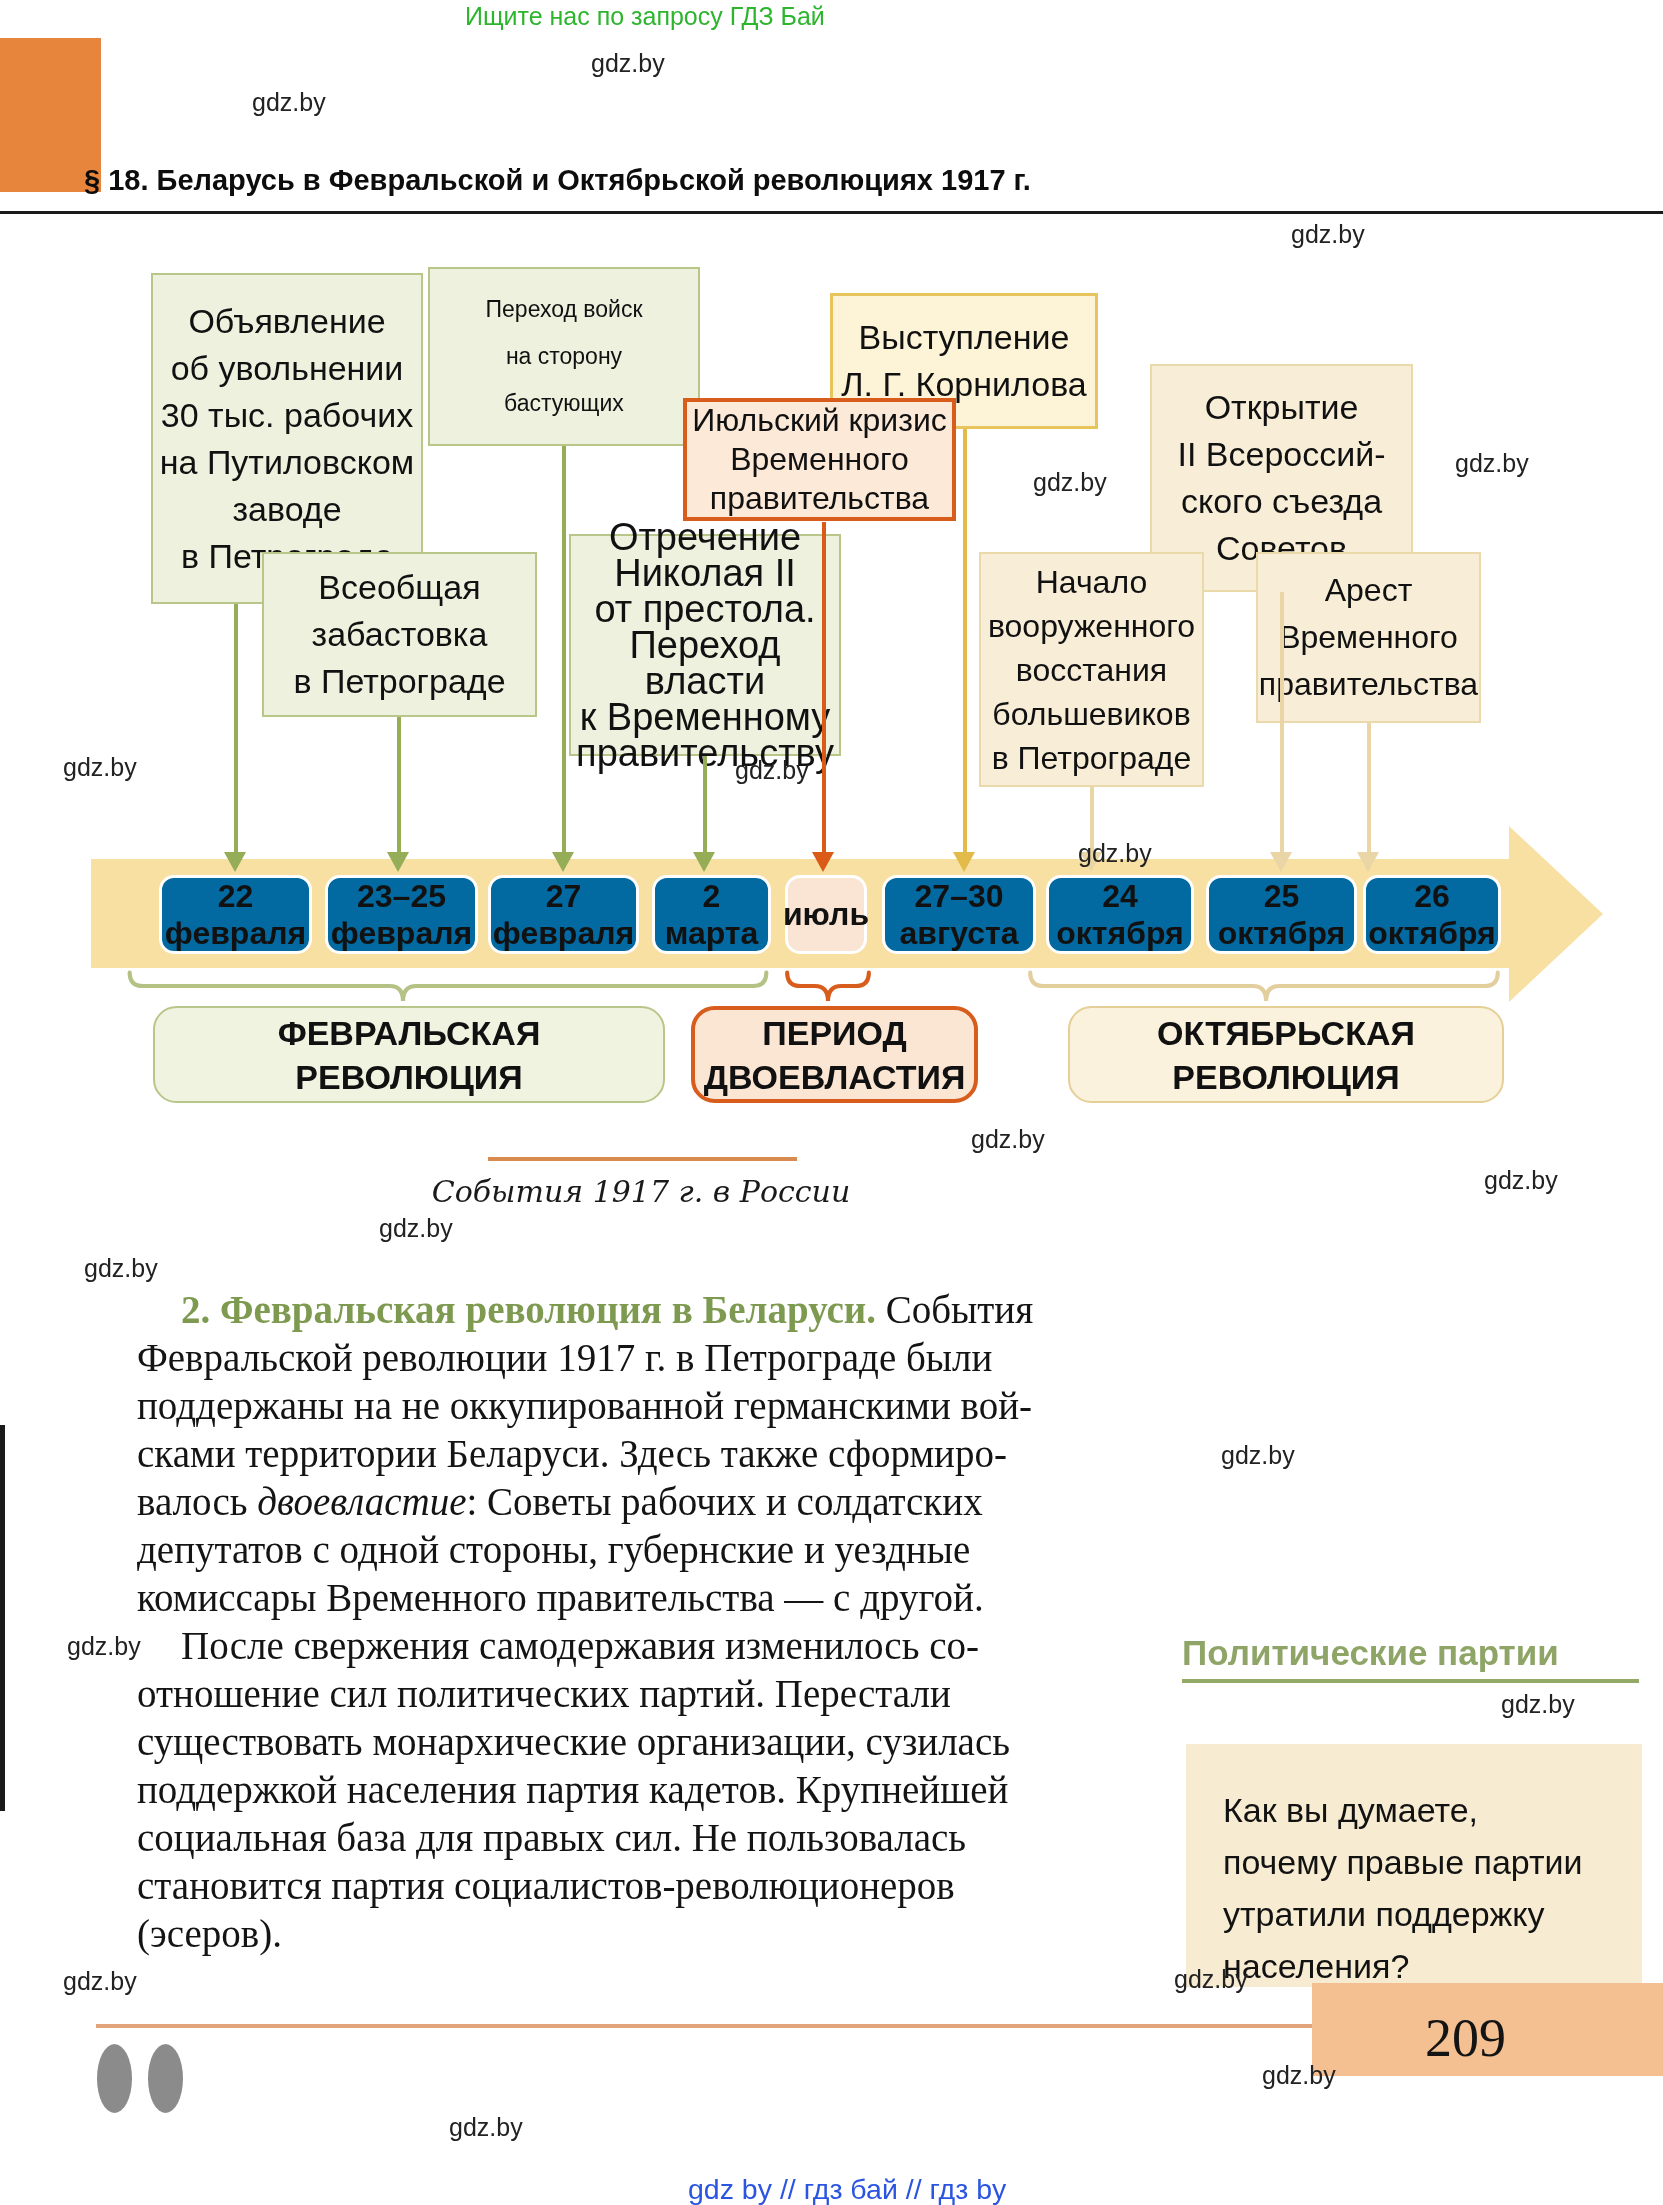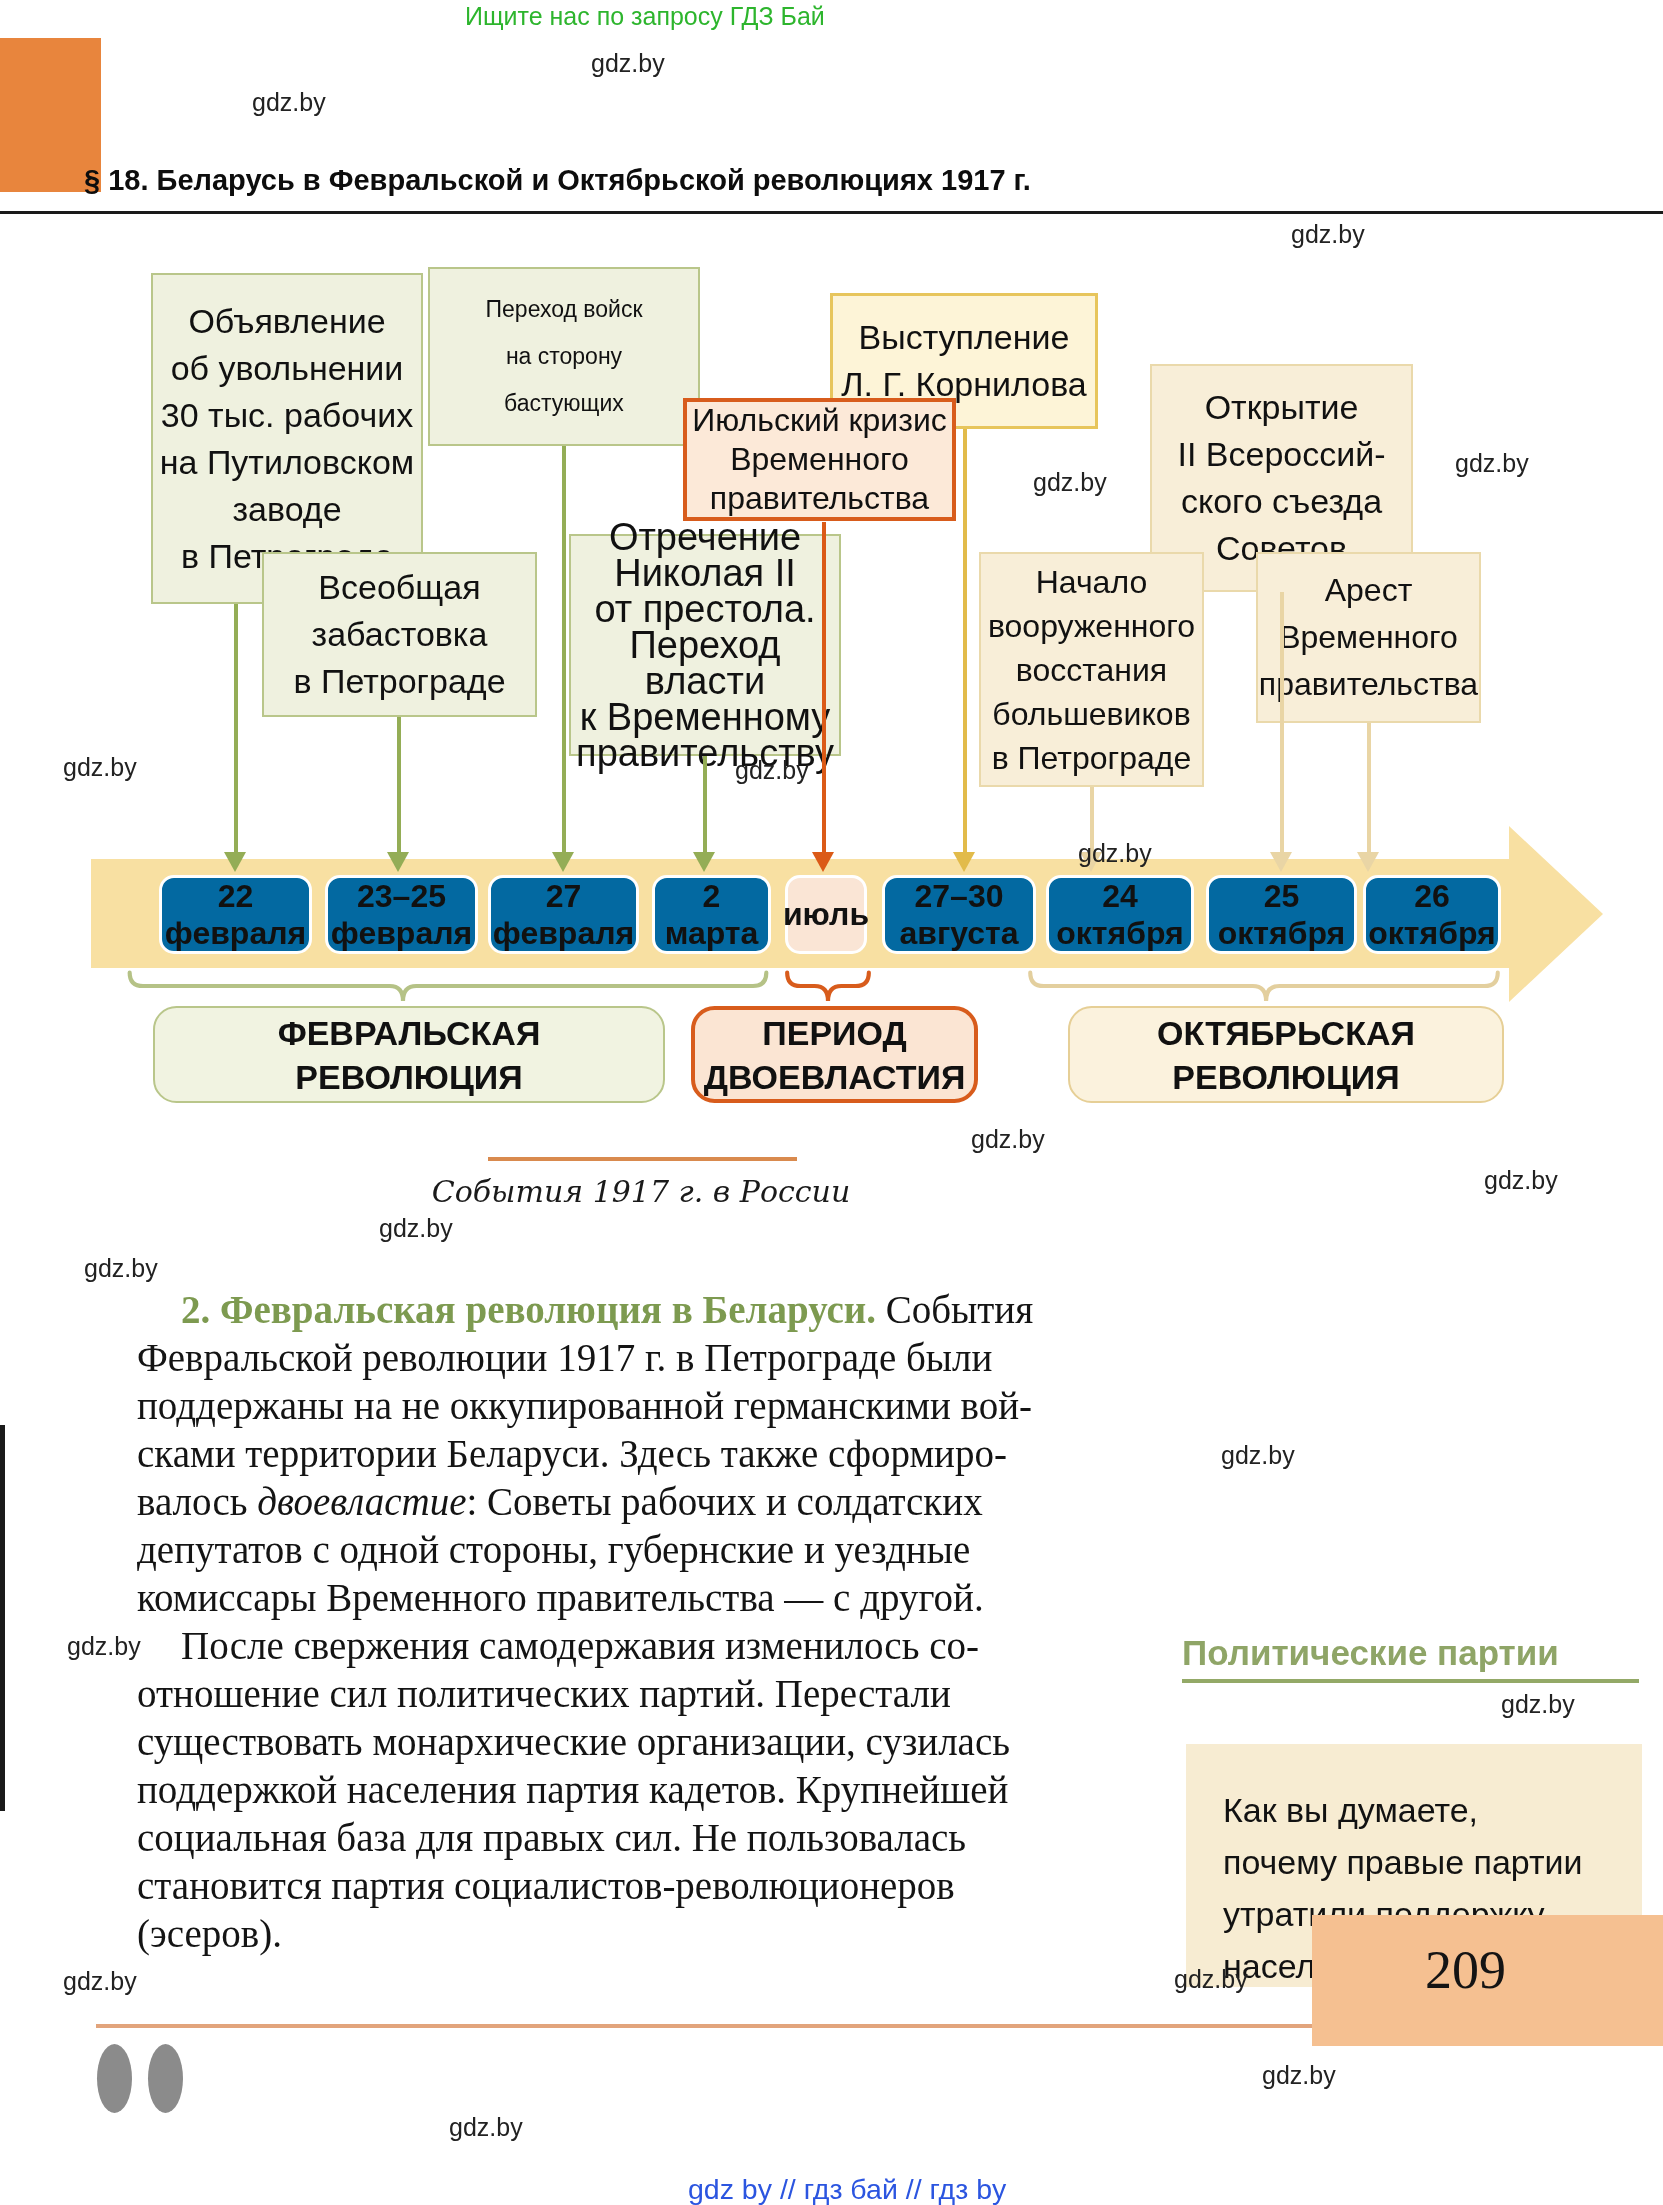--- a/index.html
+++ b/index.html
@@ -184,21 +184,21 @@
   <div id="q-box" class="abs" style="left:1186px;top:1744px;width:456px;height:243px;">
     <div id="q-text" class="abs" style="left:37px;top:40px;width:394px;">Как вы думаете,
 почему правые партии
 утратили поддержку
 населения?</div>
   </div>
 
   <div id="bottom-rule" class="abs" style="left:96px;top:2024px;width:1567px;height:4.2px;"></div>
   <div class="dot" style="left:97px;top:2044px;width:35px;height:69px;"></div>
   <div class="dot" style="left:148px;top:2044px;width:35px;height:69px;"></div>
-  <div id="pageno-block" class="abs" style="left:1312px;top:1915px;width:351px;height:131px;">
+  <div id="pageno-block" class="abs" style="left:1312px;top:1983px;width:351px;height:93px;">
     <div id="pageno" class="abs" style="left:113px;top:23.5px;">209</div>
   </div>
   <div id="footer-links" class="abs" style="left:688px;top:2173px;">gdz by  //  гдз бай  //  гдз by</div>
 <div class="wm" style="left: 591px; top: 49px;">gdz.by</div>
     <div class="wm" style="left: 252px; top: 88px;">gdz.by</div>
     <div class="wm" style="left: 1291px; top: 220px;">gdz.by</div>
     <div class="wm" style="left: 1033px; top: 468px;">gdz.by</div>
     <div class="wm" style="left: 1455px; top: 449px;">gdz.by</div>
     <div class="wm" style="left: 63px; top: 753px;">gdz.by</div>
     <div class="wm" style="left: 735px; top: 756px;">gdz.by</div>

